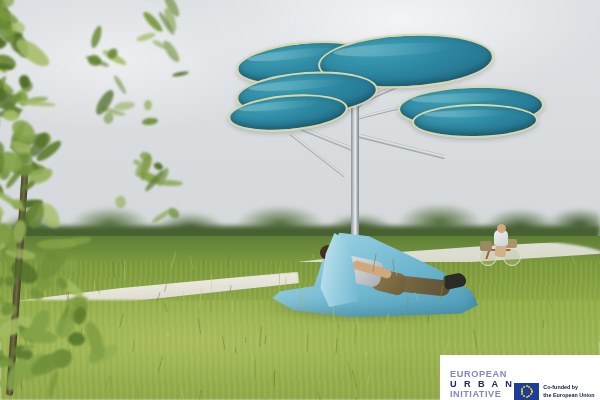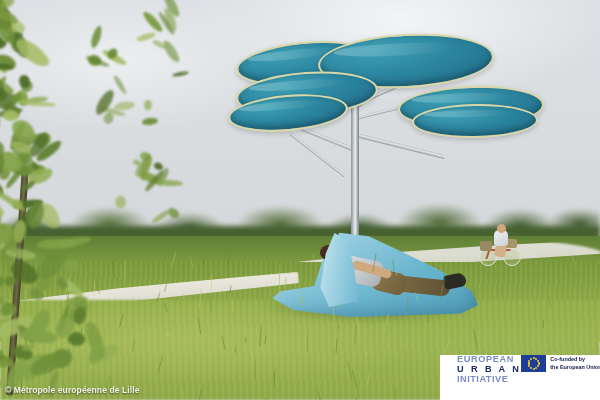--- a/index.html
+++ b/index.html
@@ -358,22 +358,22 @@
   }
 
   
   .logo-panel {
     position: absolute;
     right: 0; bottom: 0;
     width: 160px; height: 45px;
     background: #ffffff;
     z-index: 22;
     display: flex;
-    align-items: flex-start;
-    padding: 0 6px 0 17px;
+    align-items: flex-end;
+    padding: 0 6px 0 10px;
     gap: 0;
   }
   .eui-logo {
     display: flex;
     flex-direction: column;
     justify-content: center;
     line-height: 1.08;
   }
   .eui-line {
     font-family: "Liberation Sans", sans-serif;
@@ -741,21 +741,20 @@
       <div style="position: absolute; left: 335.75px; top: 337.577px; width: 1.4px; height: 16.2035px; background: rgba(95, 128, 44, 0.5); transform: rotate(3.24934deg); border-radius: 1px; z-index: 8; filter: blur(0.4px);"></div>
       <div style="position: absolute; left: 578.629px; top: 338.764px; width: 1.4px; height: 12.7767px; background: rgba(160, 185, 85, 0.5); transform: rotate(3.18639deg); border-radius: 1px; z-index: 8; filter: blur(0.4px);"></div>
       <div style="position: absolute; left: 394.788px; top: 388.508px; width: 1.4px; height: 18.0462px; background: rgba(120, 150, 58, 0.55); transform: rotate(5.70983deg); border-radius: 1px; z-index: 8; filter: blur(0.4px);"></div>
       <div style="position: absolute; left: 274.387px; top: 370.951px; width: 1.4px; height: 15.1502px; background: rgba(95, 128, 44, 0.5); transform: rotate(0.683169deg); border-radius: 1px; z-index: 8; filter: blur(0.4px);"></div>
       <div style="position: absolute; left: 508.546px; top: 329.652px; width: 1.4px; height: 14.8907px; background: rgba(160, 185, 85, 0.5); transform: rotate(1.46934deg); border-radius: 1px; z-index: 8; filter: blur(0.4px);"></div>
       <div style="position: absolute; left: 278.59px; top: 265.198px; width: 1.4px; height: 20.0901px; background: rgba(160, 185, 85, 0.5); transform: rotate(0.3573deg); border-radius: 1px; z-index: 8; filter: blur(0.4px);"></div>
       <div style="position: absolute; left: 198.688px; top: 390.439px; width: 1.4px; height: 21.5298px; background: rgba(95, 128, 44, 0.5); transform: rotate(6.01613deg); border-radius: 1px; z-index: 8; filter: blur(0.4px);"></div>
     </div>
 
 
-  <div class="credit">© Métropole européenne de Lille</div>
 
   <div class="logo-panel">
 
     <div class="eui-logo">
       <span class="eui-line l1">EUROPEAN</span>
       <span class="eui-line l2">U R B A N</span>
       <span class="eui-line l3">INITIATIVE</span>
     </div>
 
     <div class="eu-block">

